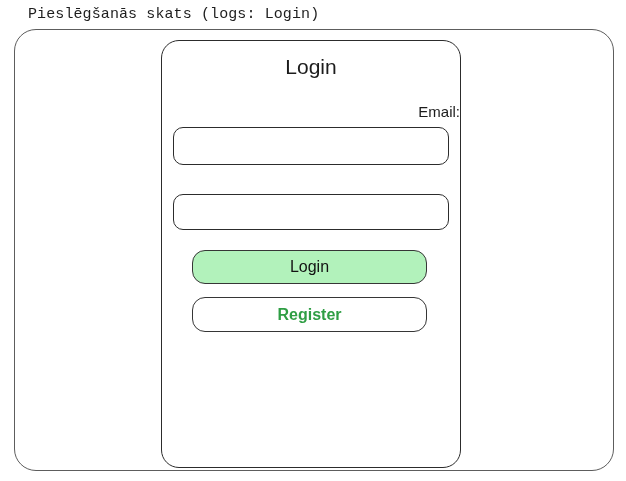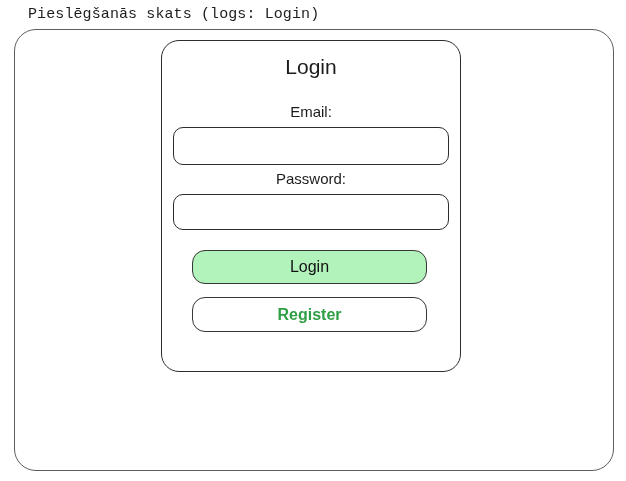--- a/index.html
+++ b/index.html
@@ -23,39 +23,39 @@
     position: absolute;
     left: 14px; top: 29px;
     width: 600px; height: 442px;
     border: 1.5px solid #5d5d5d;
     border-radius: 22px;
     background: #ffffff;
   }
   .login-card {
     position: absolute;
     left: 146px; top: 10px;
-    width: 300px; height: 332px;
+    width: 300px; height: 428px;
     border: 1.6px solid #2c2c2c;
     border-radius: 18px;
     background: #ffffff;
   }
   .card-title {
     position: absolute;
     left: 0; top: 14px;
     width: 100%;
     text-align: center;
     font-size: 21px;
     font-weight: 400;
     color: #1c1c1c;
   }
   .field-label {
     position: absolute;
     left: 0;
     width: 100%;
-    text-align: center;
+    text-align: right;
     font-size: 15px;
     color: #1c1c1c;
   }
   .email-label { top: 62px; }
   .password-label { top: 129px; }
   .text-input {
     position: absolute;
     left: 11px;
     width: 276px;
     height: 38px;
@@ -102,21 +102,20 @@
 <div class="window-frame">
 
   <div class="login-card">
 
     <div class="card-title">Login</div>
 
     <div class="field-label email-label">Email:</div>
 
     <input class="text-input email-input" type="text" value="" style="">
 
-    <div class="field-label password-label">Password:</div>
 
     <input class="text-input password-input" type="password" value="" style="">
 
     <button class="btn login-button" style="background-color: rgb(178, 242, 187);">Login</button>
 
     <button class="btn register-button" style="color: rgb(47, 158, 68);">Register</button>
 
   </div>
 </div>
 

